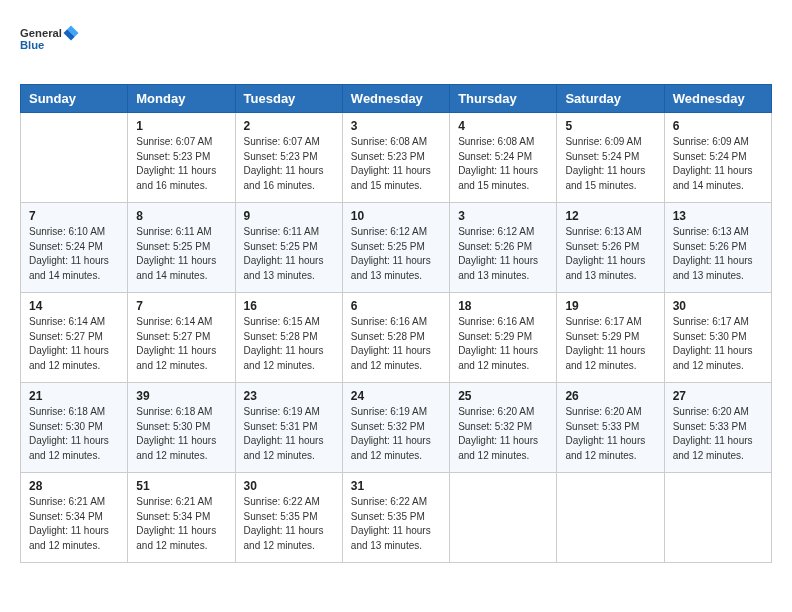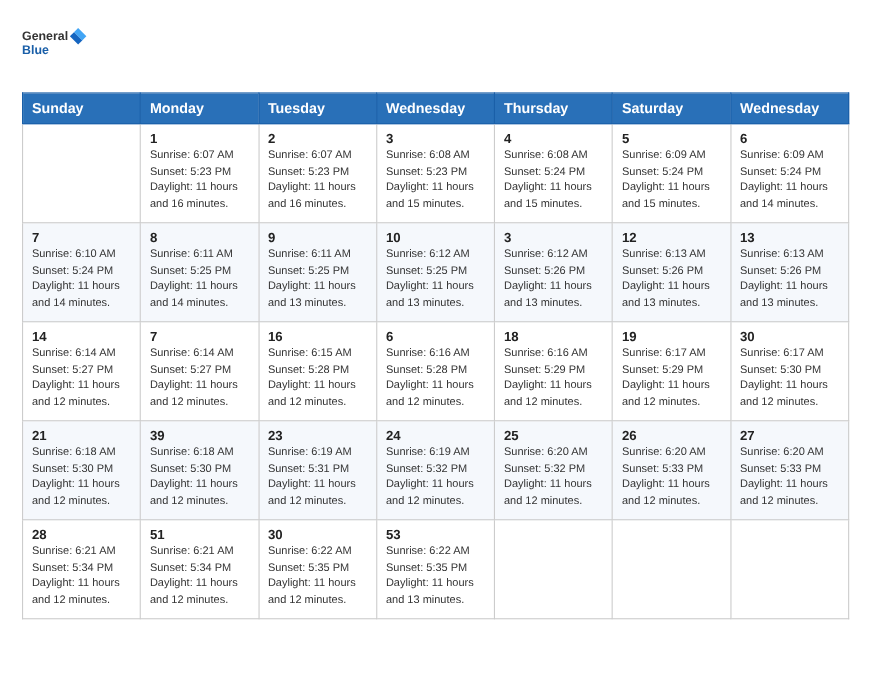--- a/index.html
+++ b/index.html
@@ -143,19 +143,19 @@
         <td><span class="day-num">23</span><span class="day-info">Sunrise: 6:19 AM<br>Sunset: 5:31 PM<br>Daylight: 11 hours and 12 minutes.</span></td>
         <td><span class="day-num">24</span><span class="day-info">Sunrise: 6:19 AM<br>Sunset: 5:32 PM<br>Daylight: 11 hours and 12 minutes.</span></td>
         <td><span class="day-num">25</span><span class="day-info">Sunrise: 6:20 AM<br>Sunset: 5:32 PM<br>Daylight: 11 hours and 12 minutes.</span></td>
         <td><span class="day-num">26</span><span class="day-info">Sunrise: 6:20 AM<br>Sunset: 5:33 PM<br>Daylight: 11 hours and 12 minutes.</span></td>
         <td><span class="day-num">27</span><span class="day-info">Sunrise: 6:20 AM<br>Sunset: 5:33 PM<br>Daylight: 11 hours and 12 minutes.</span></td>
       </tr>
       <tr>
         <td><span class="day-num">28</span><span class="day-info">Sunrise: 6:21 AM<br>Sunset: 5:34 PM<br>Daylight: 11 hours and 12 minutes.</span></td>
         <td><span class="day-num">51</span><span class="day-info">Sunrise: 6:21 AM<br>Sunset: 5:34 PM<br>Daylight: 11 hours and 12 minutes.</span></td>
         <td><span class="day-num">30</span><span class="day-info">Sunrise: 6:22 AM<br>Sunset: 5:35 PM<br>Daylight: 11 hours and 12 minutes.</span></td>
-        <td><span class="day-num">53</span><span class="day-info">Sunrise: 6:22 AM<br>Sunset: 5:35 PM<br>Daylight: 11 hours and 13 minutes.</span></td>
+        <td><span class="day-num">31</span><span class="day-info">Sunrise: 6:22 AM<br>Sunset: 5:35 PM<br>Daylight: 11 hours and 13 minutes.</span></td>
         <td class="empty-cell"></td>
         <td class="empty-cell"></td>
         <td class="empty-cell"></td>
       </tr>
     </tbody>
 </table>
 
 </body></html>

